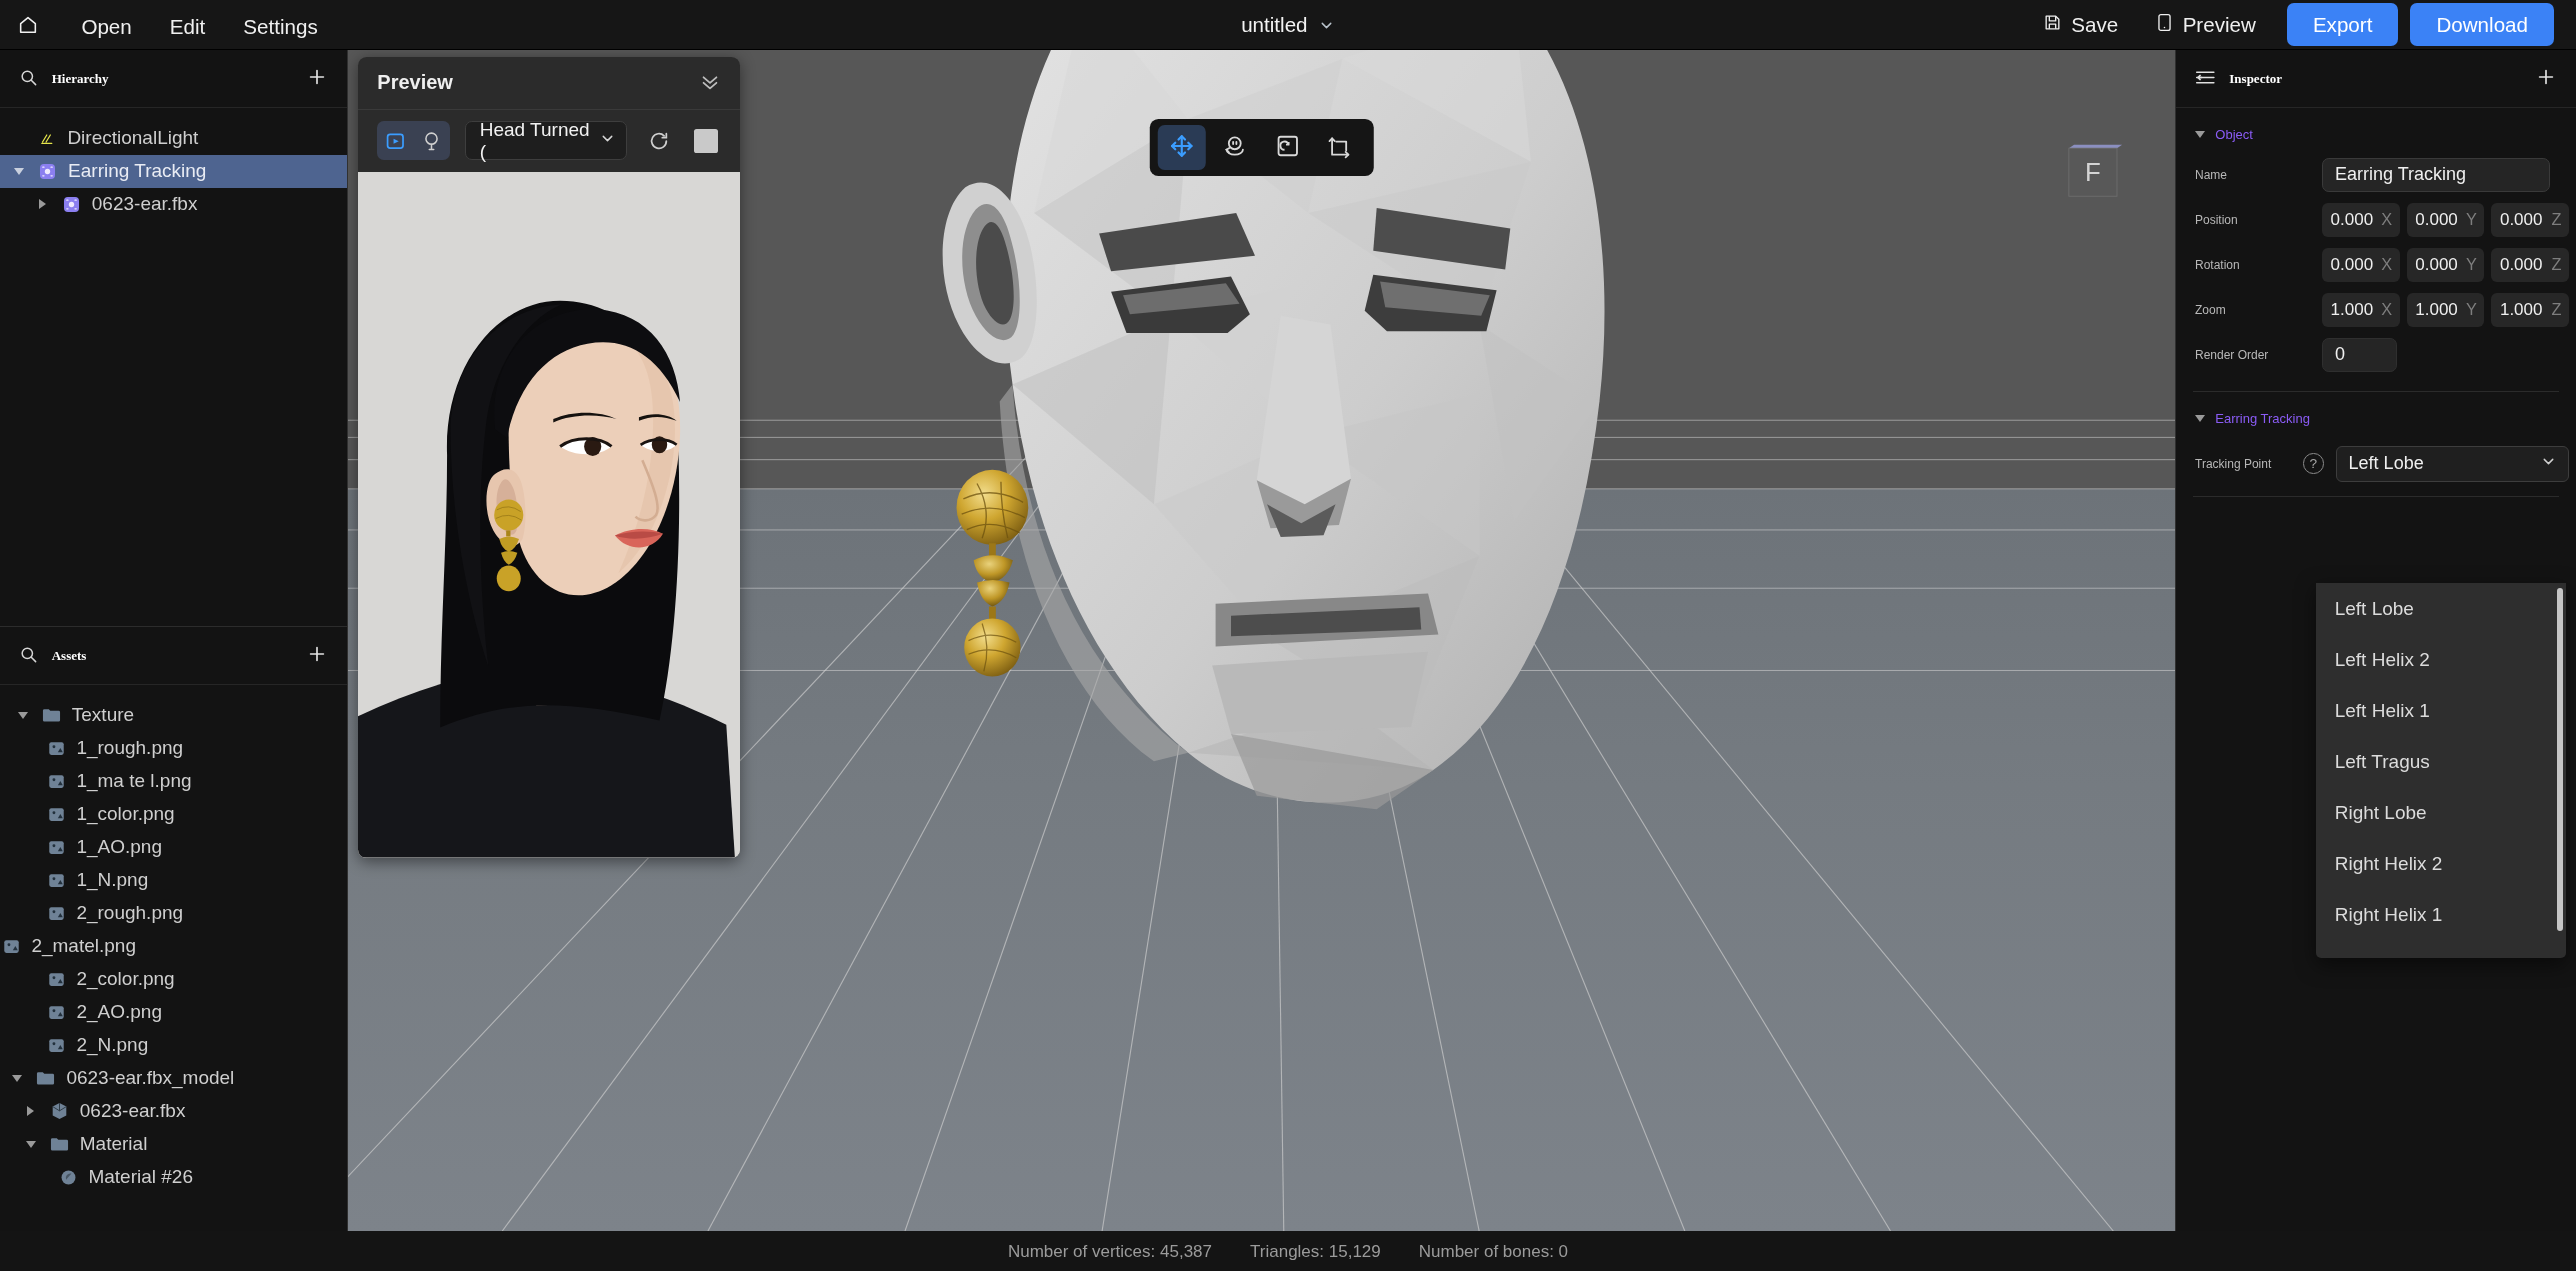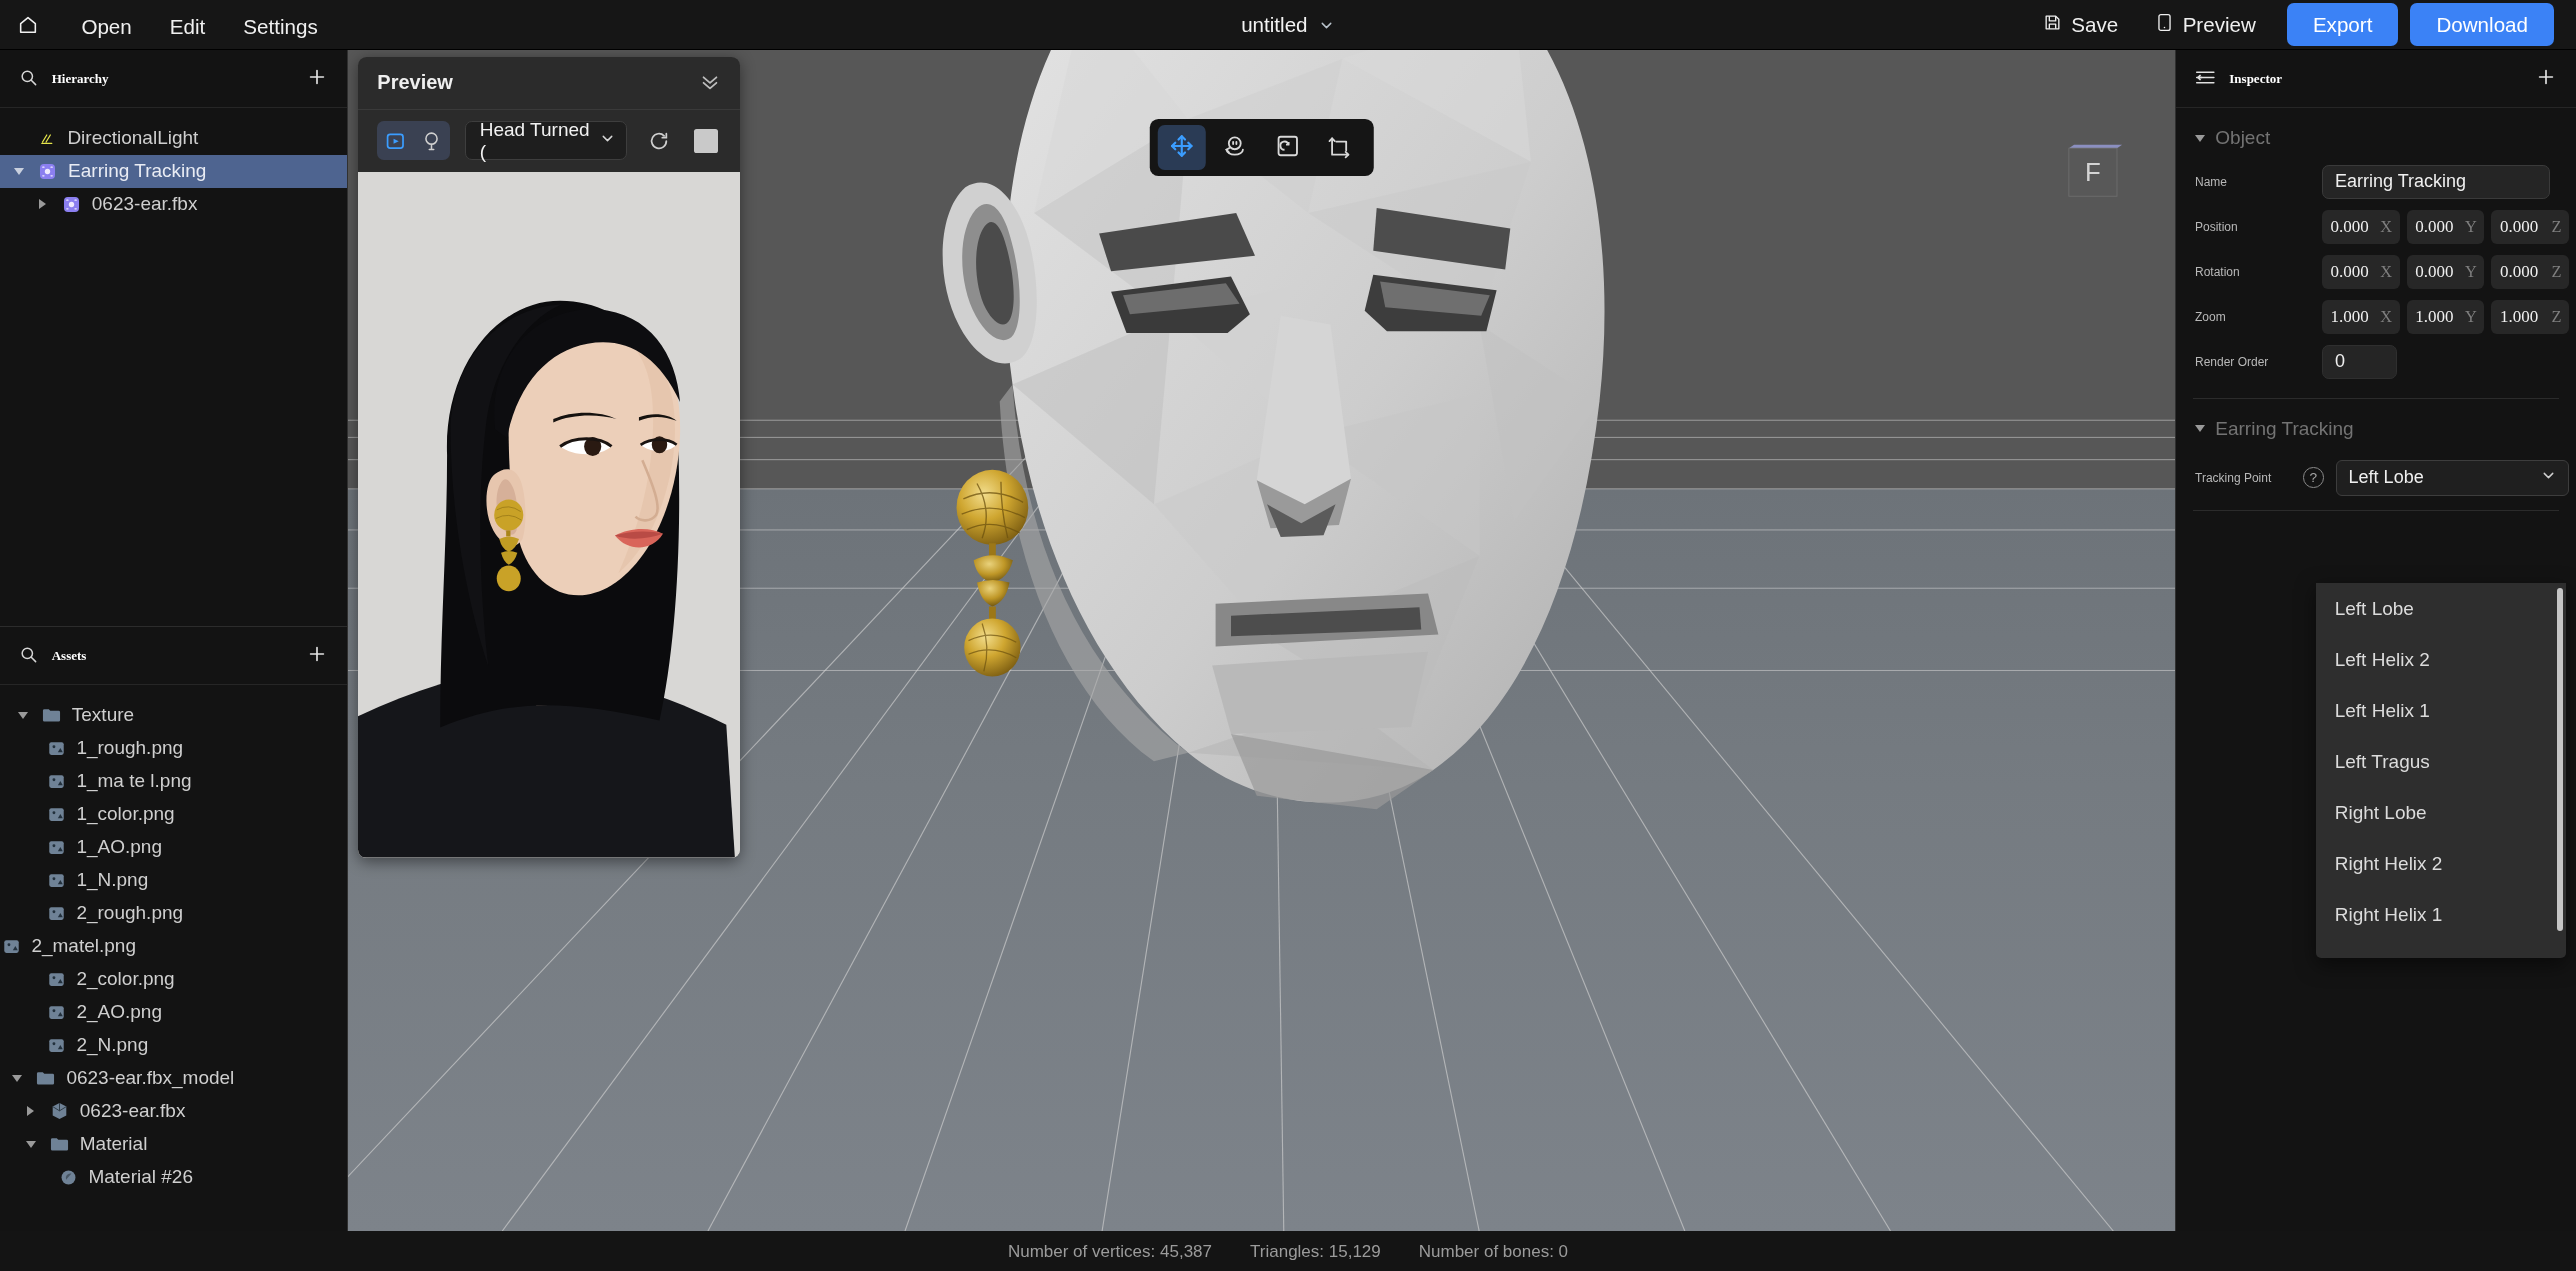--- a/index.html
+++ b/index.html
@@ -123,33 +123,33 @@
 
   .viewcube { position: absolute; right: 46px; top: 93px; width: 67px; height: 79px; }
 
   
   .rightpanel {
     width: 401px; flex: 0 0 401px; background: #131313;
     border-left: 0.9px solid #303030; display: flex; flex-direction: column; position: relative;
   }
   .insp-body { padding: 0 0 0 0; }
   .section-head { display: flex; align-items: center; gap: 10.3px; padding: 19px 0 10.3px 19px; }
-  .section-head .sh-label { font-size: 19px; color: #737373; }
+  .section-head .sh-label { font-size: 13px; color: #8b5cf6; }
 
   .field-row { display: flex; align-items: center; height: 45px; padding-left: 19px; }
   .field-label { font-size: 12px; color: #b8b8b8; width: 127px; flex: 0 0 127px; }
   .text-input {
     background: #252525; border: 0.9px solid #3a3a3a; border-radius: 6.9px;
     height: 34px; display: flex; align-items: center; padding: 0 12px;
     font-size: 18px; color: #f0f0f0;
   }
   .num-input {
     background: #272727; border-radius: 6px; height: 34px; width: 88px;
     display: flex; align-items: center; justify-content: space-between;
-    padding: 0 7.7px 0 8.6px; font-size: 17px; color: #efefef; margin-right: 6.9px; font-family: Liberation Serif, serif;
+    padding: 0 7.7px 0 8.6px; font-size: 17px; color: #efefef; margin-right: 6.9px;
   }
   .num-axis { font-size: 16.3px; color: #7e7e7e; }
   .hr { height: 0.9px; background: #2b2b2b; margin: 13.7px 17px 0 17px; }
 
   .select-box {
     background: #1f1f1f; border: 0.9px solid #3d3d3d; border-radius: 6px;
     height: 36px; width: 233px; display: flex; align-items: center;
     padding: 0 10.3px 0 12px; font-size: 18px; color: #f0f0f0;
   }
   .select-box .sv { flex: 1; }

